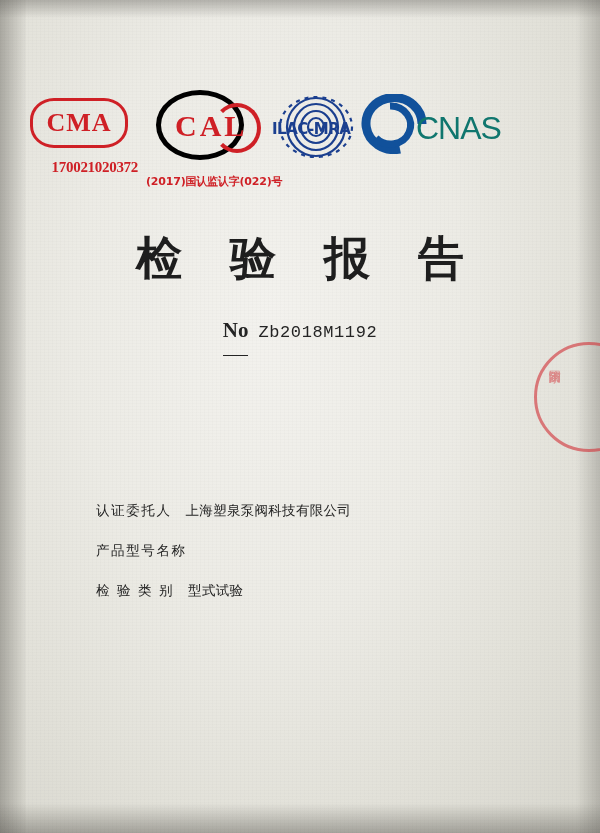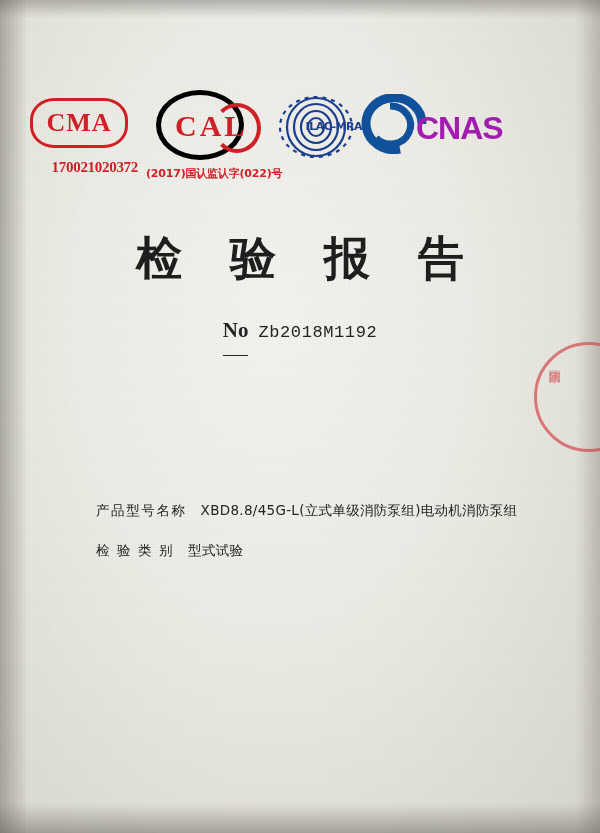--- a/index.html
+++ b/index.html
@@ -116,59 +116,59 @@
   .cal-text {
     position: absolute;
     left: 14px; top: 14px;
     color: #cf2026;
     font-weight: bold;
     font-size: 30px;
     letter-spacing: 3px;
     font-family: "Liberation Serif", serif;
   }
   .cal-num {
-    margin-top: 6px;
+    margin-top: 14px;
     color: #cf2026;
     font-weight: bold;
     font-size: 11px;
     letter-spacing: -0.2px;
     font-family: "DejaVu Sans", sans-serif;
     white-space: nowrap;
   }
 
   
   .ilac { left: 248px; top: 12px; width: 92px; height: 74px; }
   .ilac-rings {
     position: absolute;
     left: 0; top: 0;
     width: 92px; height: 62px;
   }
   .ilac-label {
     position: absolute;
     left: 2px; top: 24px;
     width: 90px;
-    text-align: right;
+    text-align: left;
     color: #1b3f8f;
     font-weight: bold;
-    font-size: 11px;
+    font-size: 15px;
     letter-spacing: -0.5px;
     font-family: "DejaVu Sans", sans-serif;
   }
 
   
   .cnas { left: 338px; top: 10px; }
   .cnas-logo {
     position: relative;
     width: 72px; height: 60px;
   }
   .cnas-word {
     position: absolute;
     left: 56px; top: 16px;
-    color: #a21caf;
-    font-weight: bold;
+    color: #0f766e;
+    font-weight: normal;
     font-size: 32px;
     letter-spacing: -1px;
     font-family: "Liberation Sans", sans-serif;
     text-align: center;
   }
 
   
   .cnas-text {
     position: absolute;
     left: 403px;
@@ -340,22 +340,25 @@
   <div class="report-no">
     <span class="no-label">No</span><span class="no-value">Zb2018M1192</span>
   </div>
 
   <div class="stamp">
     <div class="stamp-text">国家消防</div>
   </div>
 
   <div class="fields">
     <div class="field-row">
+      <span class="field-label">认证委托人</span>
+      <span class="field-value">上海塑泉泵阀科技有限公司</span>
+    </div>
+    <div class="field-row">
       <span class="field-label">产品型号名称</span>
-      <span class="field-value">XBD8.8/45G-L(立式单级消防泵组)电动机消防泵组</span>
     </div>
     <div class="field-row">
       <span class="field-label">检 验 类 别</span>
       <span class="field-value">型式试验</span>
     </div>
   </div>
 
 </div>
 
 </body></html>

